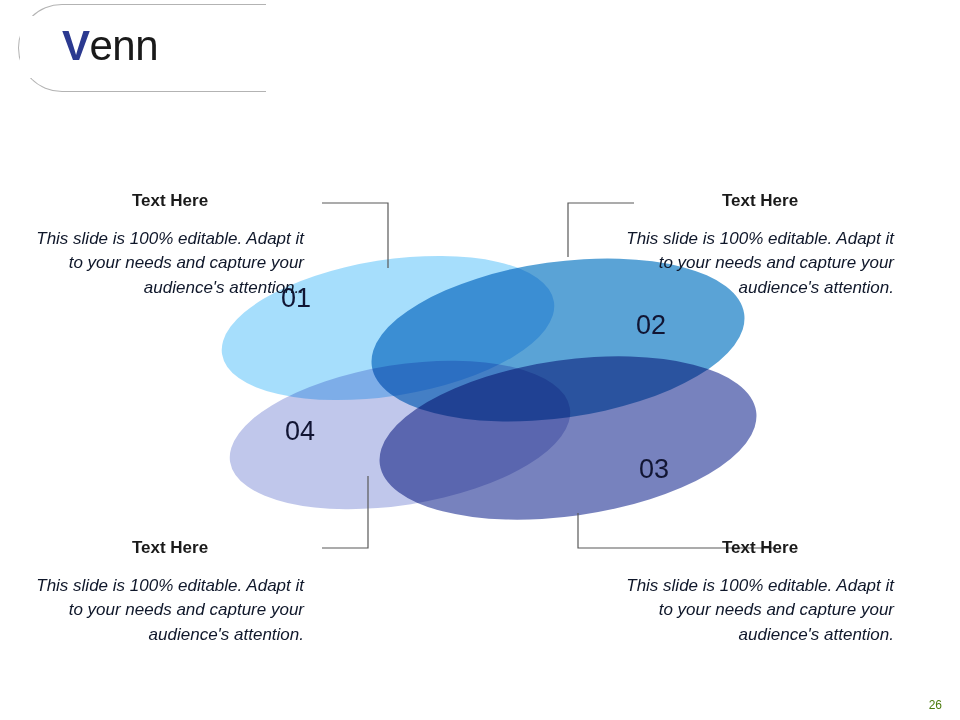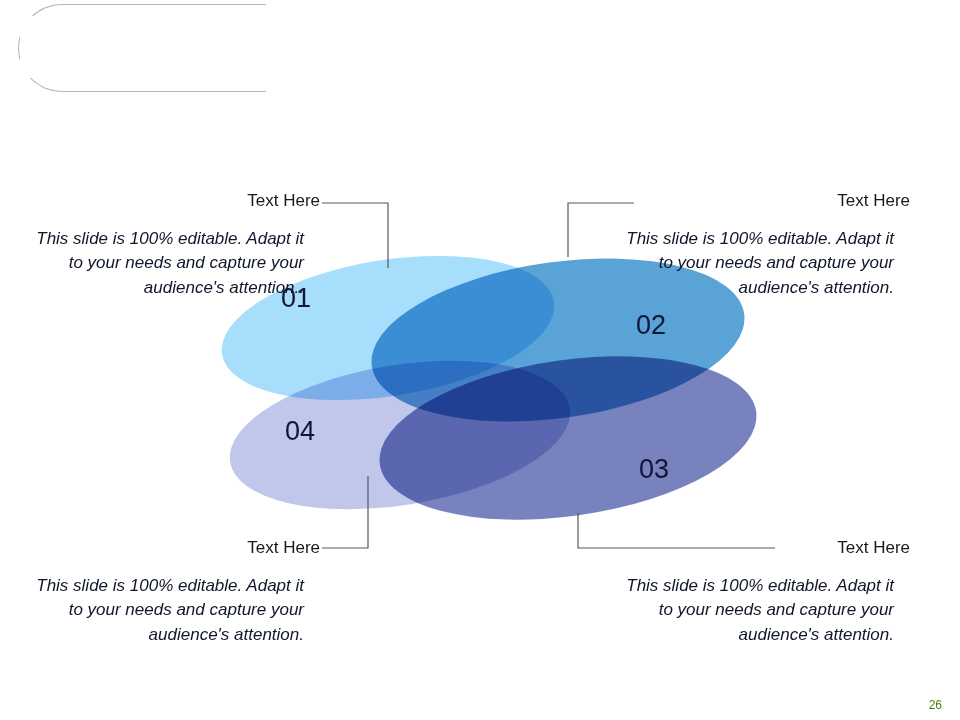--- a/index.html
+++ b/index.html
@@ -69,24 +69,25 @@
     fill: #111533;
   }
 
   
   .callout {
     position: absolute;
     width: 300px;
   }
   .callout .callout-title {
     font-size: 17px;
-    font-weight: 400;
+    font-weight: 700;
     color: #1a1a1a;
     margin: 0 0 4px 0;
     line-height: 1.15;
+    text-align: center;
   }
   .callout .callout-body {
     font-size: 17px;
     font-style: italic;
     color: #0f172a;
     line-height: 1.45;
     margin: 16px;
   }
   .align-right { text-align: right; }
 
@@ -117,20 +118,21 @@
     color: #4d7c0f;
   }
 </style>
 </head>
 <body>
 
 <div id="slide">
 
   <div id="title-frame"></div>
   <div id="title-frame-mask"></div>
+  <div id="page-title"><span class="accent">V</span><span>enn</span></div>
 
   <svg id="venn-svg" width="960" height="720" viewBox="0 0 960 720">
     <g style="mix-blend-mode:normal">
 
       <ellipse cx="388" cy="328" rx="168" ry="68" transform="rotate(-9 388 328)" fill="#9FDCFC" fill-opacity="0.93" style="mix-blend-mode:multiply"></ellipse>
 
       <ellipse cx="400" cy="435" rx="172" ry="70" transform="rotate(-9 400 435)" fill="#B7BFE8" fill-opacity="0.88" style="mix-blend-mode:multiply"></ellipse>
 
       <ellipse cx="558" cy="340" rx="188" ry="78" transform="rotate(-8 558 340)" fill="#4899D1" fill-opacity="0.90" style="mix-blend-mode:multiply"></ellipse>
 

